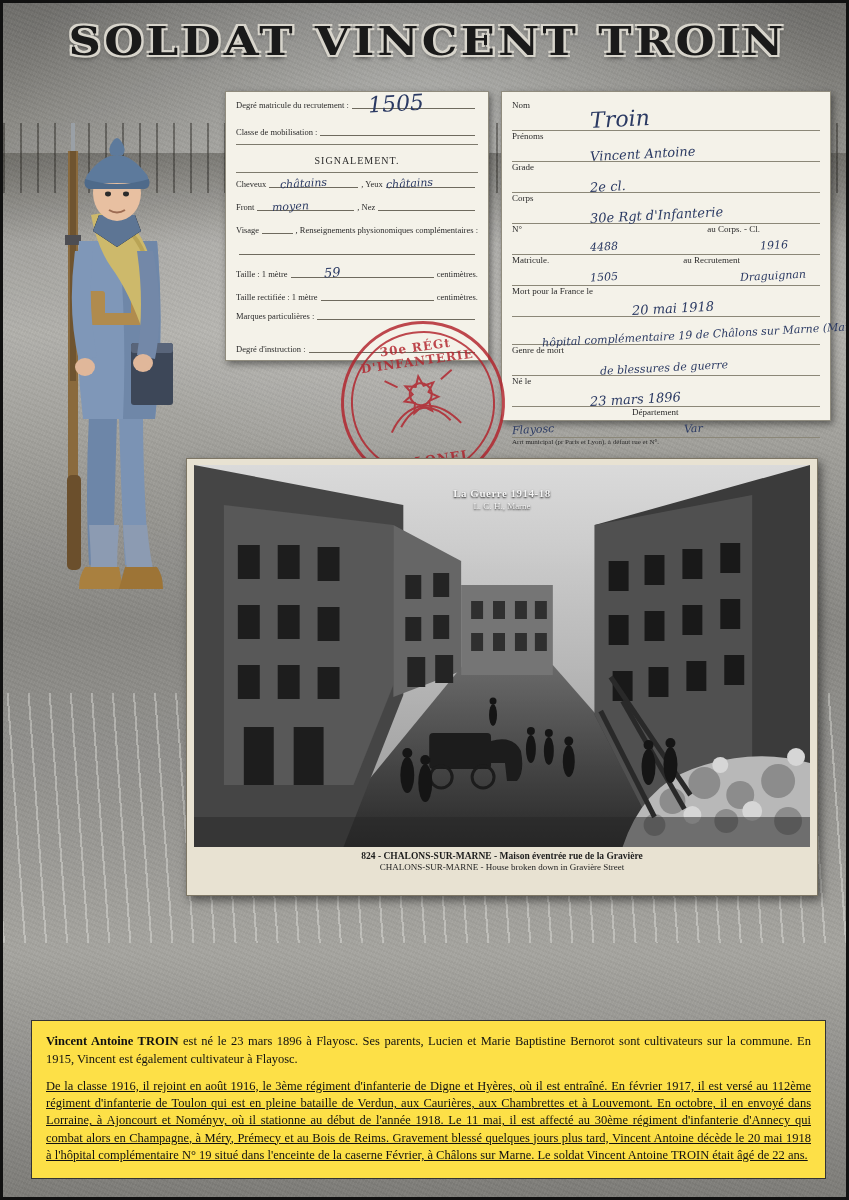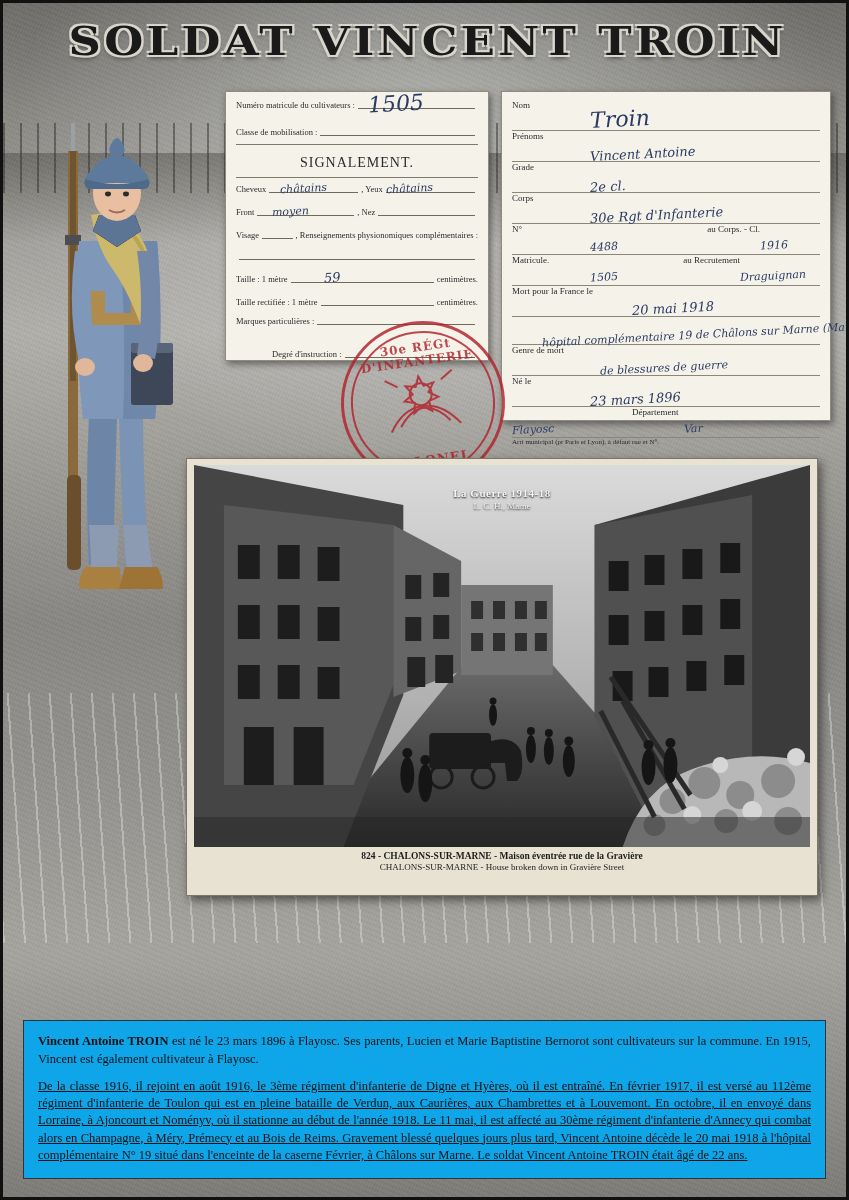--- a/index.html
+++ b/index.html
@@ -152,21 +152,21 @@
     transform: rotate(-3deg);
     display: inline-block;
     white-space: nowrap;
   }
   .hand.sm { font-size: 11px; }
   .hand.lg { font-size: 22px; }
 
   .sig-head {
     text-align: center;
     font-family: "Liberation Serif", serif;
-    font-size: 14px;
+    font-size: 10px;
     letter-spacing: 1px;
     margin: 10px 0 6px 0;
     color: #2b2b2b;
   }
   .hr-thin {
     border: 0;
     border-top: 1px solid #7d7a6d;
     margin: 6px 0;
   }
 
@@ -261,24 +261,24 @@
     font-family: "Liberation Serif", serif;
     text-shadow: 0 1px 2px rgba(0,0,0,0.9);
     z-index: 5;
   }
   .pc-top-text .t1 { font-size: 11px; font-weight: bold; letter-spacing: .5px; }
   .pc-top-text .t2 { font-size: 9px; margin-top: 2px; }
 
   
   .textblock {
     position: absolute;
-    left: 20px;
+    left: 28px;
     right: 20px;
     bottom: 18px;
-    background: #0ea5e9;
+    background: #fde047;
     border: 1px solid #333;
     padding: 12px 14px 14px 14px;
     box-sizing: border-box;
   }
   .textblock p {
     margin: 0 0 10px 0;
     font-family: "Liberation Serif", serif;
     font-size: 12.5px;
     line-height: 1.38;
     color: #111;
@@ -355,21 +355,21 @@
       <g>
         <path d="M60 120 q30 -40 60 0 q4 8 -4 8 l-52 0 q-8 0 -4 -8z" fill="#5d7a9c"></path>
         <path d="M58 124 q32 10 64 0 q2 8 -4 10 l-56 0 q-6 -2 -4 -10z" fill="#4e6a8a"></path>
         <path d="M86 86 q4 -6 8 0 q6 8 2 14 l-12 0 q-4 -6 2 -14z" fill="#5d7a9c"></path>
       </g>
     </svg>
   </div>
 
   <div class="doc doc-left">
     <div class="fld">
-      <span class="lab">Numéro matricule du cultivateurs :</span>
+      <span class="lab">Degré matricule du recrutement :</span>
       <span class="rule"></span>
     </div>
     <div style="position:relative;height:0;">
       <span class="hand lg" style="position:absolute; left:132px; top:-22px;">1505</span>
     </div>
     <div class="fld" style="margin-top:16px;">
       <span class="lab">Classe de mobilisation :</span>
       <span class="rule"></span>
     </div>
 
@@ -420,21 +420,21 @@
       <span class="lab">Taille rectifiée : 1 mètre</span>
       <span class="rule"></span>
       <span class="lab">centimètres.</span>
     </div>
 
     <div class="fld" style="margin-top:8px;">
       <span class="lab">Marques particulières :</span>
       <span class="rule"></span>
     </div>
 
-    <div class="fld" style="margin-top:22px;margin-left:36px;">
+    <div class="fld" style="margin-top:22px;">
       <span class="lab">Degré d'instruction :</span>
       <span class="rule"></span>
     </div>
   </div>
 
   <div class="doc doc-right">
     <div class="rrow">
       <span class="rlab">Nom</span>
       <span class="rval hand lg">Troin</span>
     </div>

